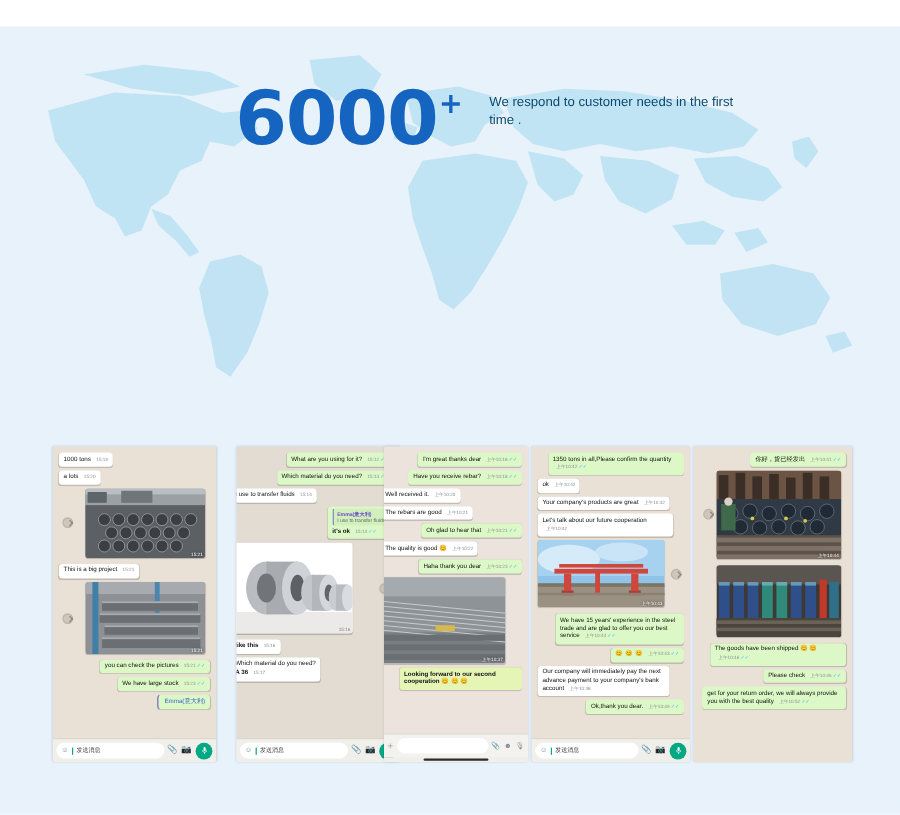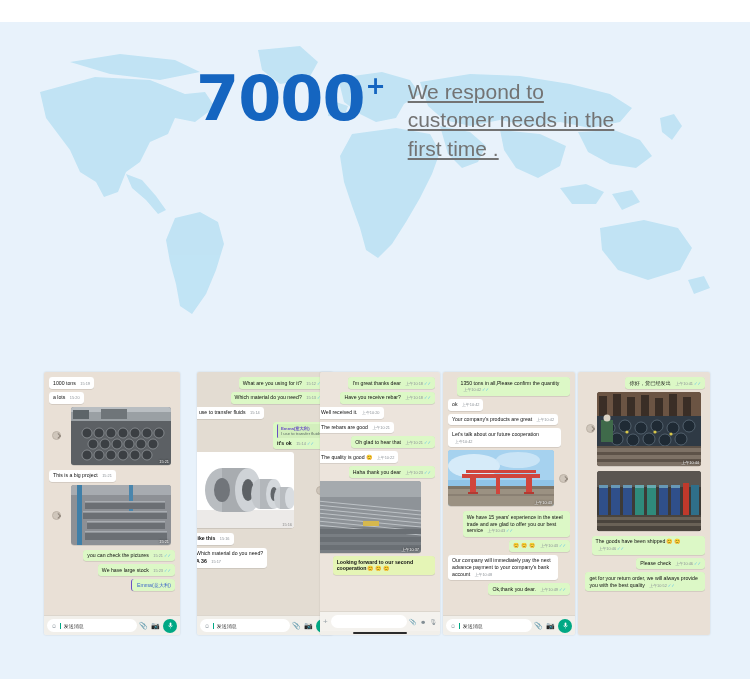--- a/index.html
+++ b/index.html
@@ -38,25 +38,24 @@
     font-family: "DejaVu Sans", sans-serif;
     font-size: 24px;
     font-weight: bold;
     color: #1565c0;
     margin-top: 2px;
     margin-left: 1px;
   }
   .tagline {
     margin-left: 22px;
     margin-top: 8px;
-    font-size: 21px;
-    color: #737373;
+    font-size: 11px;
+    color: #0c4a6e;
     line-height: 1.35;
     max-width: 225px;
-    text-decoration: underline;
   }
   .subtitle {
     margin-top: 18px;
     font-size: 33px;
     font-weight: bold;
     color: #1565c0;
     letter-spacing: 0.5px;
   }
 
   
@@ -246,21 +245,21 @@
 
       <path d="M600 206 L644 198 L678 206 L692 226 L680 248 L648 258 L618 248 L602 228 Z"></path>
       <path d="M688 258 L704 254 L710 266 L694 272 Z"></path>
 
       <path d="M660 96 L674 92 L682 104 L672 118 L662 110 Z"></path>
     </g>
   </svg>
 
   <div class="hero-inner">
     <div class="hero-row">
-      <span class="big-number">7000</span>
+      <span class="big-number">6000</span>
       <span class="plus">+</span>
       <span class="tagline">We respond to customer needs in the first time .</span>
     </div>
   </div>
 </div>
 
 <div class="panels">
 
   <div class="panel p1">
     <div class="chat-body bg-wa">

